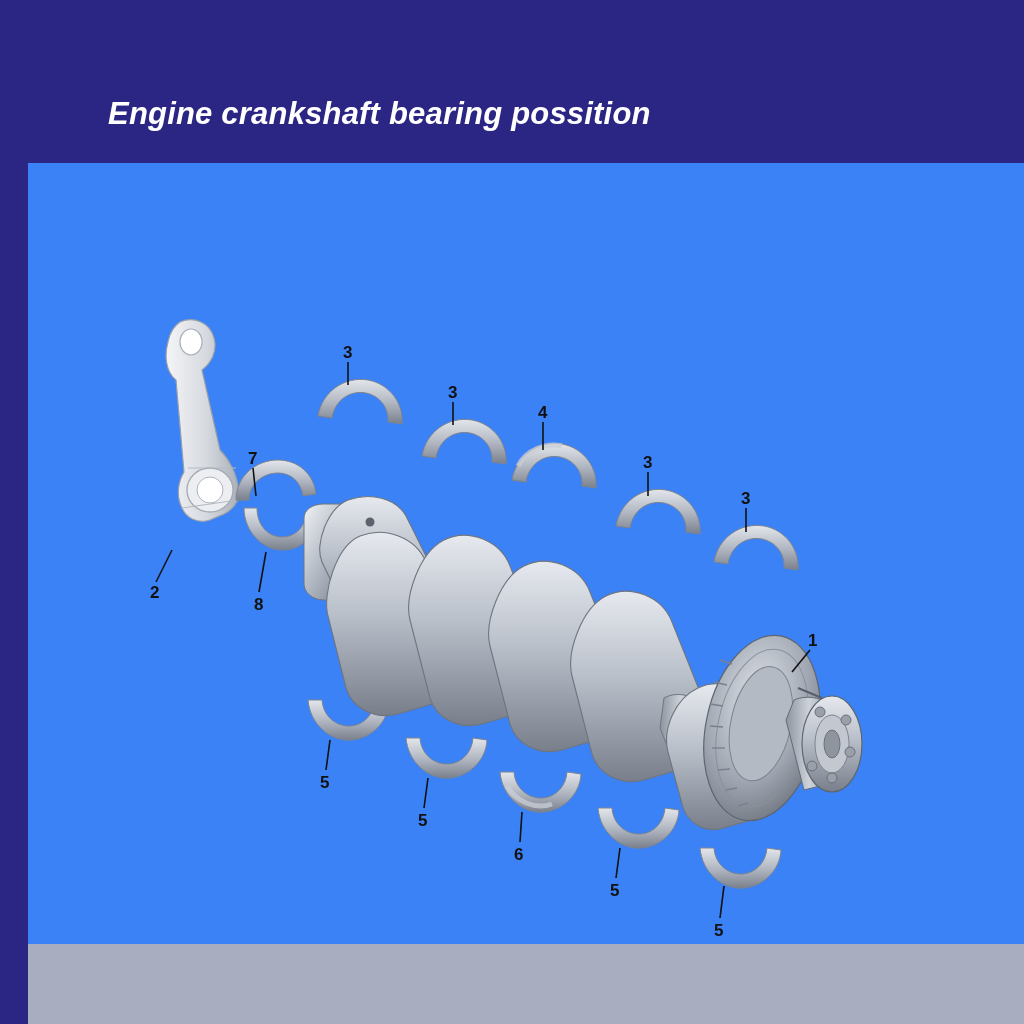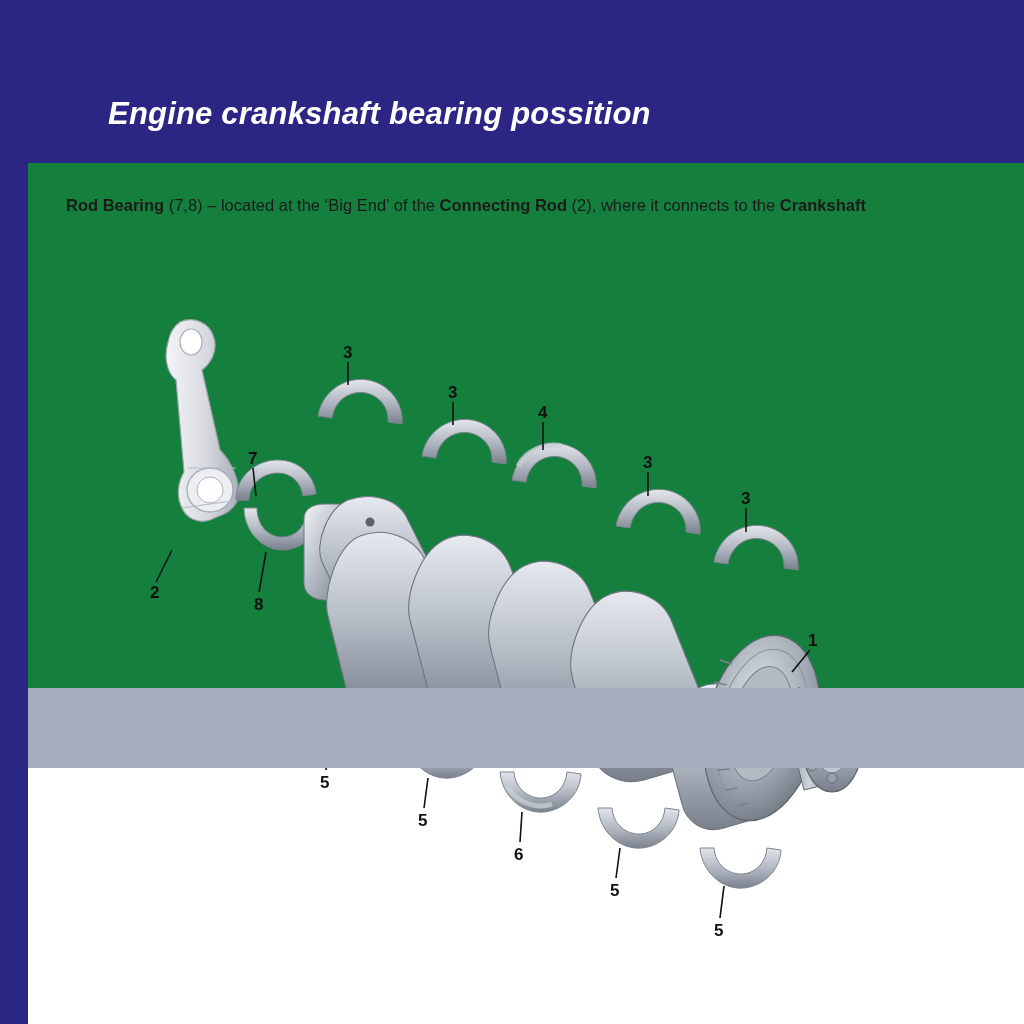--- a/index.html
+++ b/index.html
@@ -10,22 +10,22 @@
     width: 1024px;
     height: 1024px;
     background: #ffffff;
     font-family: "Liberation Sans", sans-serif;
     overflow: hidden;
     position: relative;
   }
   .page {
     position: relative;
     width: 1024px;
-    height: 768px;
-    background: #15803d;
+    height: 1024px;
+    background: #3b82f6;
   }
   
   .left-stripe {
     position: absolute;
     left: 0;
     top: 0;
     width: 28px;
     height: 1024px;
     background: #2b2583;
   }
@@ -105,21 +105,20 @@
 
 <div class="page">
 
   <div class="left-stripe"></div>
 
   <div class="header-band">
     <div class="header-title">Engine crankshaft bearing possition</div>
   </div>
 
   <div class="text-block">
-    <div class="text-line"><b>Rod Bearing</b><span> (7,8) – located at the ‘Big End’ of the </span><b>Connecting Rod</b><span> (2), where it connects to the </span><b>Crankshaft</b></div>
   </div>
 
   <div class="figure">
     <svg width="920" height="640" viewBox="0 0 920 640" xmlns="http://www.w3.org/2000/svg">
       <defs>
         <linearGradient id="metalA" x1="0" y1="0" x2="0" y2="1">
           <stop offset="0%" stop-color="#e6e9ee"></stop>
           <stop offset="45%" stop-color="#b9bfc9"></stop>
           <stop offset="100%" stop-color="#787f8b"></stop>
         </linearGradient>

